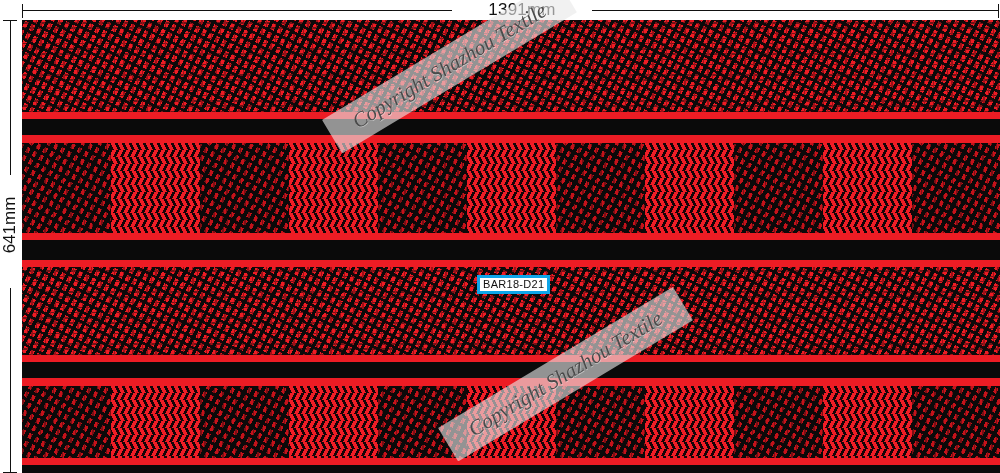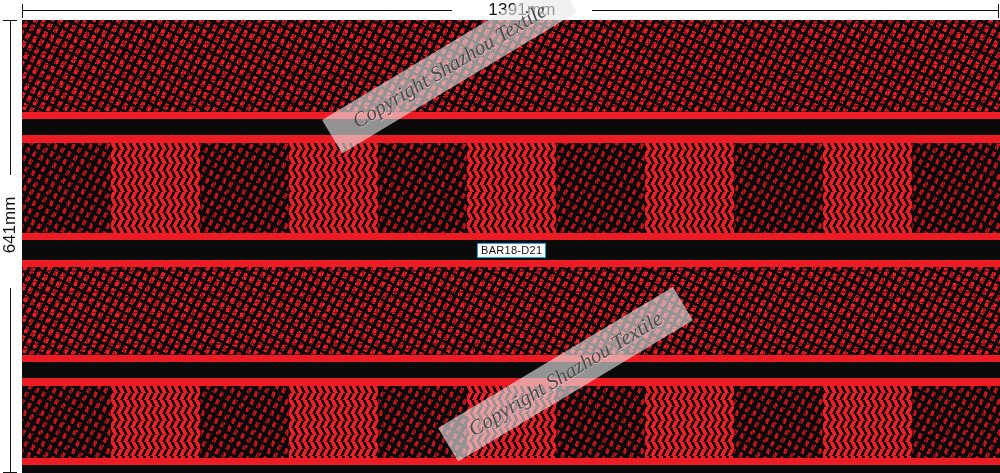--- a/index.html
+++ b/index.html
@@ -71,24 +71,25 @@
         rgba(10,10,10,.40) 0px, rgba(10,10,10,.40) 1.6px,
         rgba(0,0,0,0) 1.6px, rgba(0,0,0,0) 4.4px);
   }
   
   .zz-row{position:absolute;left:0;width:100%;height:7px;overflow:hidden;}
   .check-cell{height:100%;flex:0 0 auto;}
 
   
   #label-plate{
     position:absolute;
-    background:#ffffff;border:1px solid #0ea5e9;
+    background:#ffffff;border:3px solid #0ea5e9;
     font-size:11px;color:#111;text-align:center;
     line-height:13px;white-space:nowrap;letter-spacing:.3px;
     padding:0 3px;
+    margin-top:32px;
   }
 
   
   .watermark{
     position:absolute;
     color:#4b4b4b;
     font-family:"Liberation Serif", serif;
     font-style:italic;
     font-size:21px;
     white-space:nowrap;

